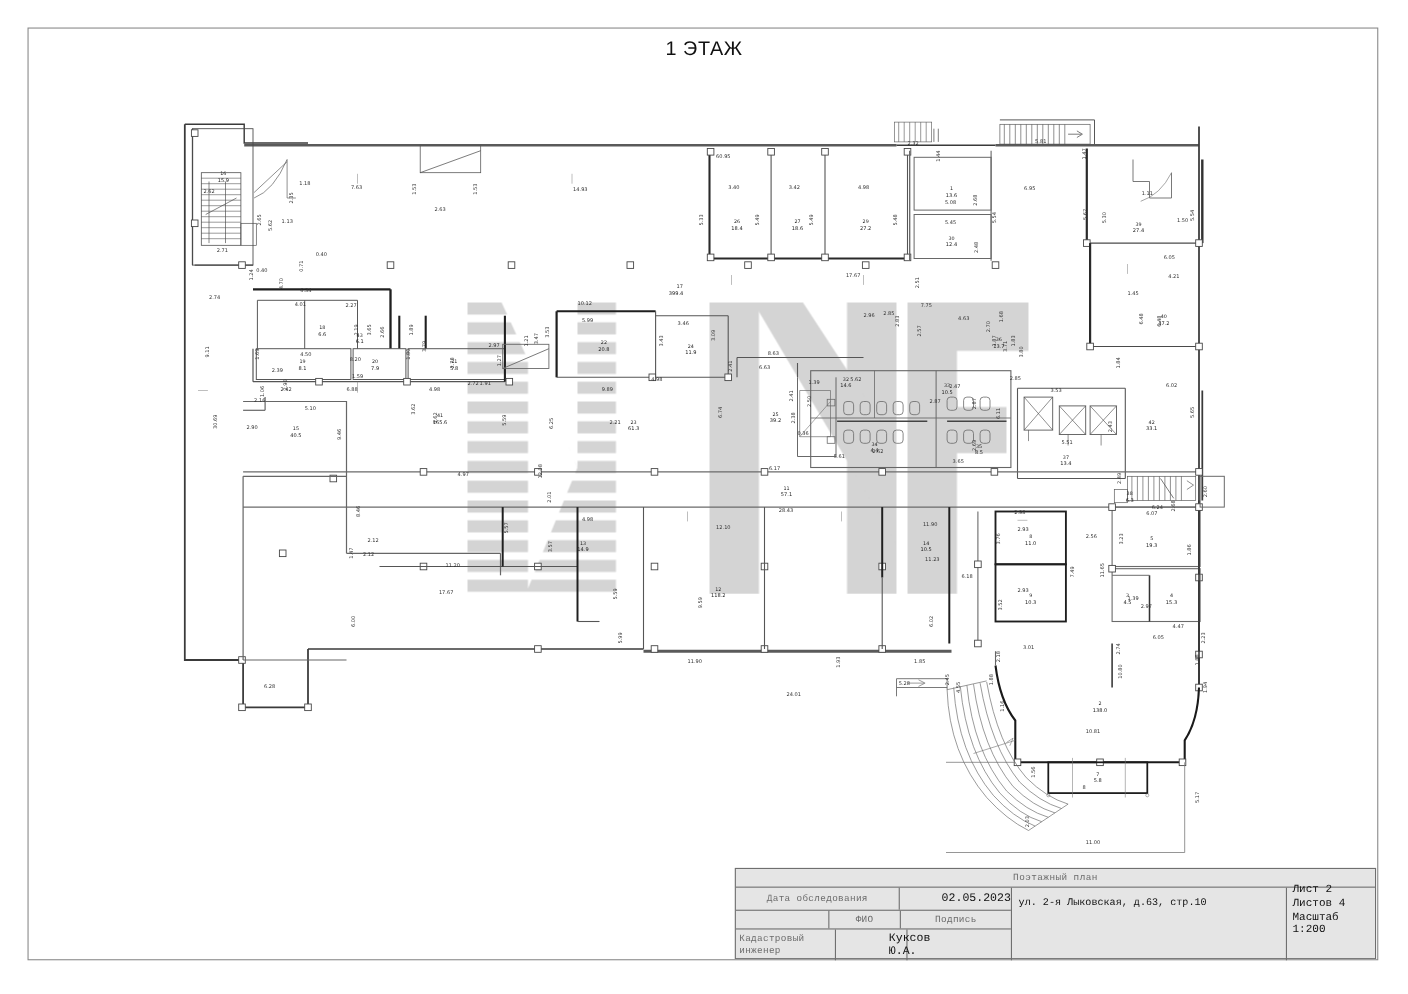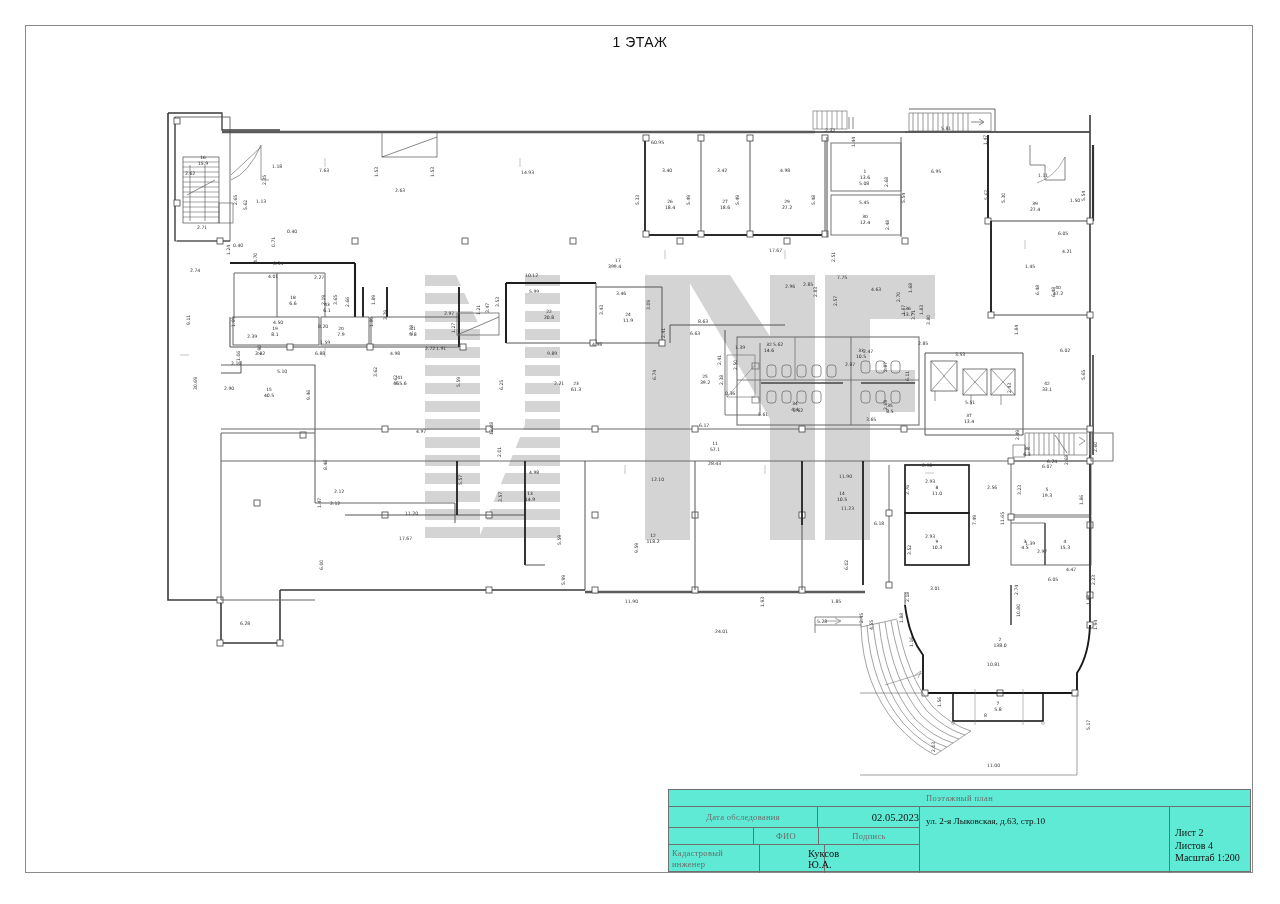--- a/index.html
+++ b/index.html
@@ -2,48 +2,48 @@
 <html><head>
 <meta charset="utf-8">
 <style>
   html,body{margin:0;padding:0;background:#ffffff;}
   body{width:1280px;height:904px;position:relative;overflow:hidden;
        font-family:"Liberation Sans", sans-serif;color:#1a1a1a;}
   #sheet{position:absolute;left:0;top:0;width:1280px;height:904px;background:#fff;}
   #frame{position:absolute;left:25px;top:25px;width:1228px;height:848px;
          border:1.6px solid #8a8a8a;box-sizing:border-box;background:#fff;}
   #plan-title{position:absolute;left:0;top:34px;width:1280px;text-align:center;
-              font-size:14px;letter-spacing:.5px;color:#111;font-weight:400;}
+              font-size:18px;letter-spacing:.5px;color:#111;font-weight:400;}
   #canvas-wrap{position:absolute;left:25px;top:25px;width:1228px;height:848px;overflow:hidden;}
   svg#plan{position:absolute;left:0;top:0;}
   
   #titleblock{position:absolute;left:668px;top:789px;width:583px;height:83px;
-              border:1px solid #6f6f6f;box-sizing:border-box;background:#5eead4;
-              font-family:Liberation Serif, serif;}
+              border:1px solid #6f6f6f;box-sizing:border-box;background:#e5e5e5;
+              font-family:Liberation Mono, monospace;}
   #tb-head{height:16px;border-bottom:1px solid #6f6f6f;display:flex;align-items:center;
            justify-content:center;font-size:8.5px;color:#6b6b6b;letter-spacing:.4px;}
   #tb-body{display:flex;height:66px;}
   #tb-left{width:250px;border-right:1px solid #6f6f6f;display:flex;flex-direction:column;}
   #tb-l-r1{height:20px;display:flex;border-bottom:1px solid #6f6f6f;}
   #tb-l-r2{height:16px;display:flex;border-bottom:1px solid #6f6f6f;}
   #tb-l-r3{flex:1;display:flex;}
   .tb-c1{width:148px;border-right:1px solid #6f6f6f;display:flex;align-items:center;justify-content:center;}
   .tb-c2{flex:1;display:flex;align-items:center;justify-content:flex-end;}
   .tb-c1b{width:84px;border-right:1px solid #6f6f6f;display:flex;align-items:center;justify-content:flex-start;}
   .tb-c2b{width:64px;border-right:1px solid #6f6f6f;display:flex;align-items:center;justify-content:center;}
   .tb-c3b{flex:1;}
   .lbl{font-size:8.5px;color:#6b6b6b;letter-spacing:.3px;}
   .val{font-size:10.5px;color:#111;}
   .valname{font-size:10.5px;color:#111;padding-left:4px;margin-left:44px;}
   #tb-mid{width:250px;border-right:1px solid #6f6f6f;padding:7px 5px 0 6px;box-sizing:border-box;}
   .addr{font-size:9.2px;color:#111;line-height:1.55;}
   #tb-right{flex:1;padding:4px 0 0 5px;box-sizing:border-box;
             display:flex;flex-direction:column;justify-content:flex-end;}
   .sheetline{font-size:10px;color:#111;line-height:1.25;}
-  .scaleline{font-size:10px;color:#111;padding-bottom:10px;}
+  .scaleline{font-size:10px;color:#111;padding-bottom:22px;}
   
   text{font-family:"DejaVu Sans", sans-serif;fill:#2b2b2b;}
   .dim{font-size:4.6px;fill:#333;}
   .rno{font-size:4.4px;fill:#222;}
   .rar{font-size:4.6px;fill:#222;}
 </style>
 </head>
 <body>
 
 <div id="sheet">

